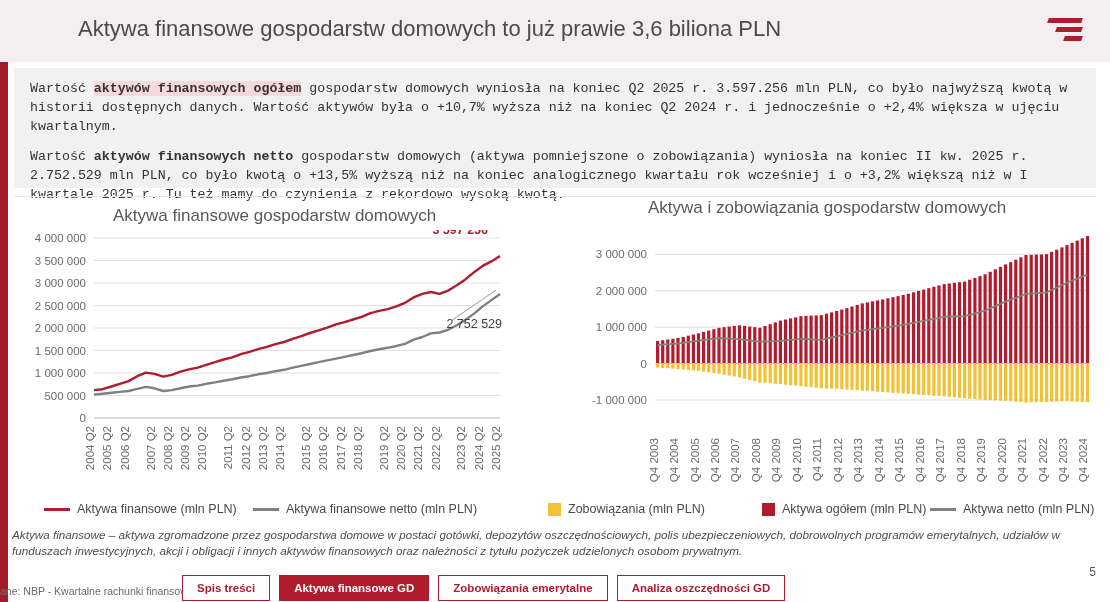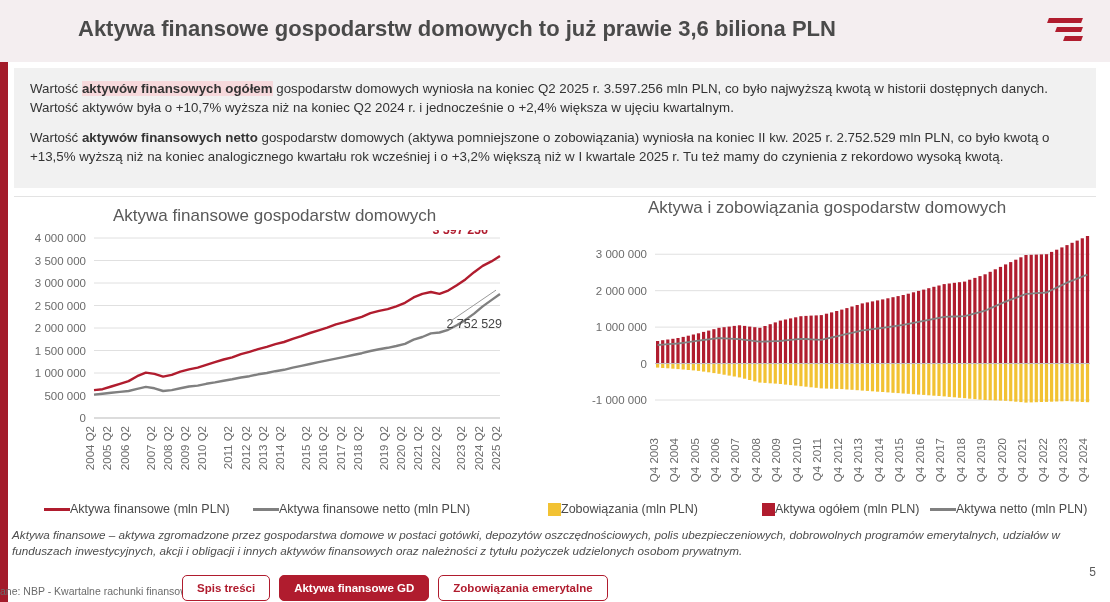--- a/index.html
+++ b/index.html
@@ -15,37 +15,38 @@
   .left-band {
     position:absolute; left:0; top:0; width:8px; height:602px;
     background:#a31b2a;
   }
   .header {
     position:absolute; left:0; top:0; width:1110px; height:62px;
     background:#f4eef0;
   }
   .header-title {
     position:absolute; left:78px; top:16px;
-    font-size:22px; color:#4a4a4a; font-weight:700; white-space:nowrap;
+    font-size:22px; color:#4a4a4a; font-weight:400; white-space:nowrap;
   }
   .logo {
     position:absolute; right:28px; top:18px; width:36px; height:26px;
   }
   .logo i {
     position:absolute; right:0; height:5px; background:#b01c2e; display:block;
     transform:skewX(-20deg);
   }
   .logo i.l1 { top:0px;  width:34px; }
   .logo i.l2 { top:9px;  width:26px; }
   .logo i.l3 { top:18px; width:18px; }
 
   .note-box {
     position:absolute; left:14px; top:68px; width:1082px; height:120px;
     background:#f1f1f1;
     padding:11px 16px 0 16px;
+    font-family:Liberation Mono, monospace;
   }
   .note-p {
     font-size:13.3px; line-height:19px; color:#333; margin:0 0 11px 0;
   }
   .note-p b { font-weight:bold;margin-top:20px; }
   .note-p .hl { background:#f7d9dc; font-weight:bold; }
 
   .divider {
     position:absolute; left:14px; top:196px; width:1082px; height:1px;
     background:#e3e3e3;
@@ -55,21 +56,21 @@
     position:absolute; font-size:17px; color:#595959; font-weight:400;
   }
   #t-left  { left:113px; top:206px; }
   #t-right { left:648px; top:198px; }
 
   svg { display:block; }
   .chart-left  { position:absolute; left:8px;  top:230px; }
   .chart-right { position:absolute; left:560px; top:230px; }
 
   .legend {
-    position:absolute; display:flex; align-items:center; 
+    position:absolute; display:flex; align-items:center; gap:7px;
     font-size:12.5px; color:#4a4a4a; white-space:nowrap;
   }
   .legend .swatch-line { width:26px; height:3px; display:inline-block; }
   .legend .swatch-box  { width:13px; height:13px; display:inline-block; }
 
   #lg-left-1 { left:44px;  top:502px; }
   #lg-left-2 { left:253px; top:502px; }
   #lg-right-1 { left:548px; top:502px; }
   #lg-right-2 { left:762px; top:502px; }
   #lg-right-3 { left:930px; top:502px; }
@@ -82,21 +83,21 @@
     position:absolute; left:0px; top:585px;
     font-size:10.5px; color:#6b6b6b;
   }
   .page-num {
     position:absolute; right:14px; top:565px; font-size:12px; color:#5a5a5a;
   }
   .navbar {
     position:absolute; left:182px; top:575px; display:flex; gap:9px;
   }
   .nav-btn {
-    border:1.6px solid #b01c2e; border-radius:5px; background:#ffffff;
+    border:1.6px solid #b01c2e; border-radius:0; background:#ffffff;
     color:#b01c2e; font-size:11.5px; font-weight:bold;
     padding:6px 14px; white-space:nowrap; cursor:pointer;
   }
   .nav-btn.active { background:#b01c2e; color:#ffffff; }
   .axis-label { font-size:11.5px; fill:#6b6b6b; font-family:"Liberation Sans", sans-serif; }
   .tick-rot { font-size:11.5px; fill:#6b6b6b; font-family:"Liberation Sans", sans-serif; }
   .data-label { font-size:12.5px; font-family:"Liberation Sans", sans-serif; }
 </style>
 </head>
 <body>
@@ -405,13 +406,14 @@
 </div>
 
 <div class="footnote">Aktywa finansowe – aktywa zgromadzone przez gospodarstwa domowe w postaci gotówki, depozytów oszczędnościowych, polis ubezpieczeniowych, dobrowolnych programów emerytalnych, udziałów w funduszach inwestycyjnych, akcji i obligacji i innych aktywów finansowych oraz należności z tytułu pożyczek udzielonych osobom prywatnym.</div>
 <div class="source">ane: NBP - Kwartalne rachunki finansowe</div>
 <div class="page-num">5</div>
 
 <div class="navbar">
   <div class="nav-btn">Spis treści</div>
   <div class="nav-btn active">Aktywa finansowe GD</div>
   <div class="nav-btn">Zobowiązania emerytalne</div>
+  <div class="nav-btn">Analiza oszczędności GD</div>
 </div>
 
 </body></html>

